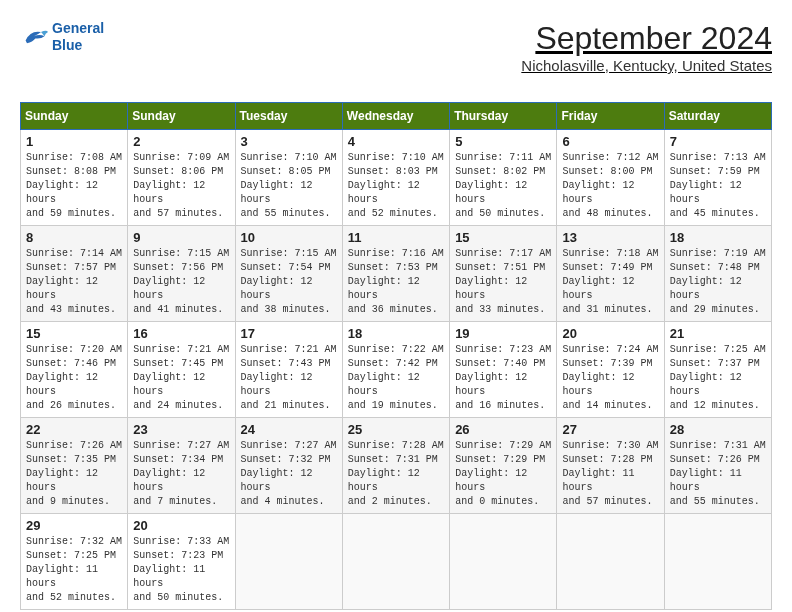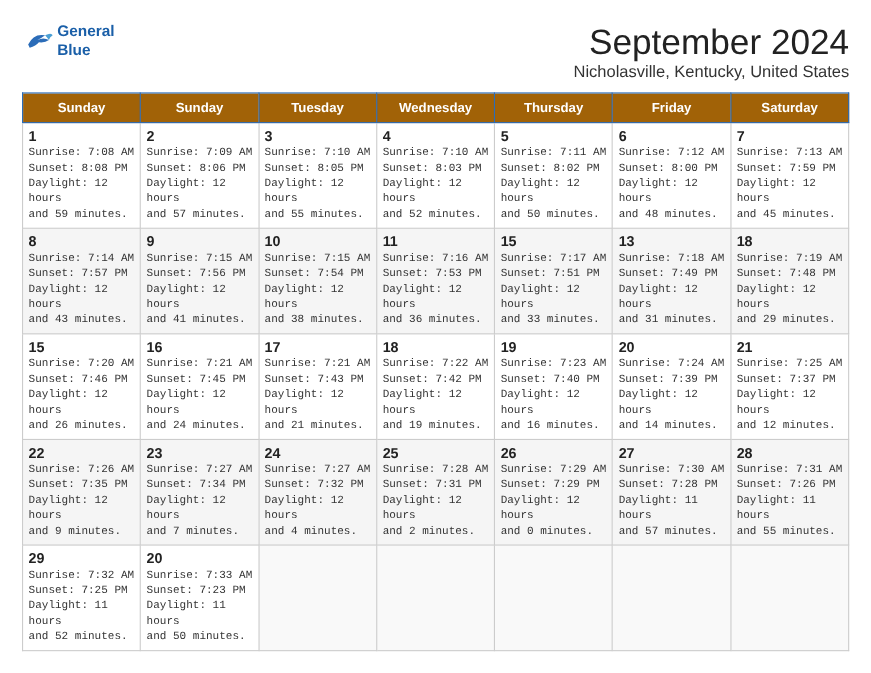--- a/index.html
+++ b/index.html
@@ -7,62 +7,63 @@
       font-family: Arial, sans-serif;
       background: #fff;
       width: 792px;
       min-height: 612px;
       padding: 20px;
     }
     .header-section {
       display: flex;
       align-items: flex-start;
       justify-content: space-between;
-      margin-bottom: 10px;
+      margin-bottom: 28px;
     }
     .logo {
       display: flex;
       align-items: center;
       gap: 4px;
     }
     .logo-text {
       font-size: 14px;
       font-weight: bold;
       line-height: 1.2;
     }
     .logo-text span {
       color: #1a5fa8;
     }
     .logo-bird {
       width: 28px;
       height: 22px;
     }
     .title-section {
       text-align: right;
+      text-decoration: underline;
     }
     .month-year {
       font-size: 32px;
       font-weight: normal;
       color: #222;
     }
     .location {
       font-size: 15px;
       color: #333;
       text-align: right;
     }
     table {
       width: 100%;
       border-collapse: collapse;
       font-size: 11px;
     }
     thead tr th {
-      background-color: #a16207;
+      background-color: #4d7c0f;
       color: #fff;
       padding: 6px 4px;
-      text-align: center;
+      text-align: left;
       font-size: 12px;
       font-weight: bold;
       border: 1px solid #2b6cb8;
     }
     tbody tr td {
       vertical-align: top;
       padding: 4px 5px;
       border: 1px solid #ccc;
       width: 14.28%;
       min-height: 80px;

